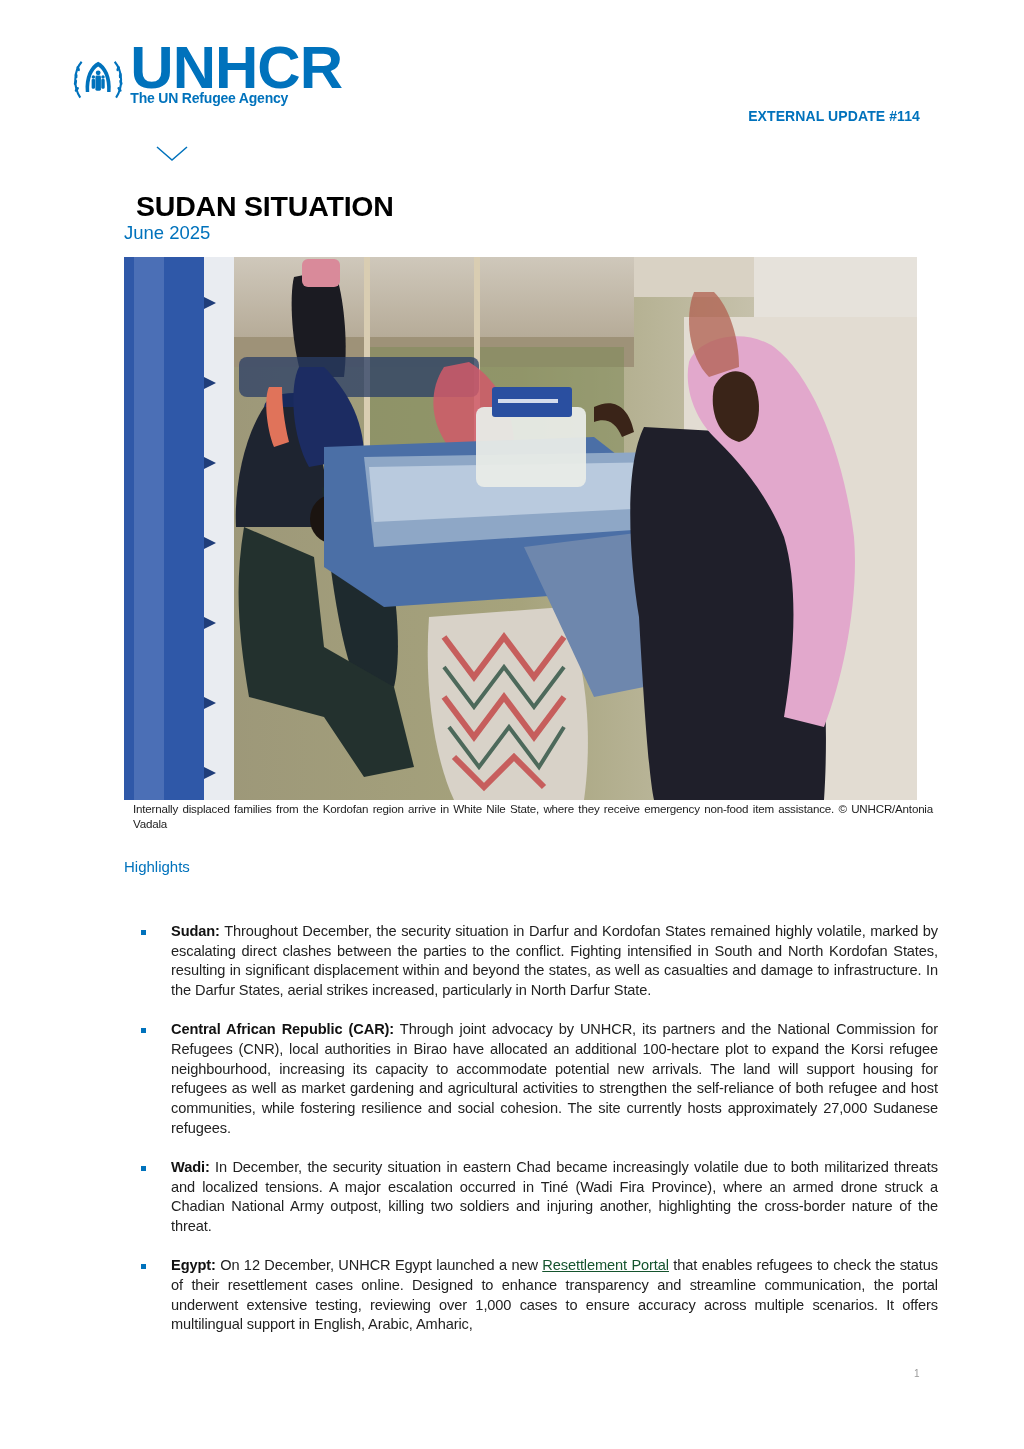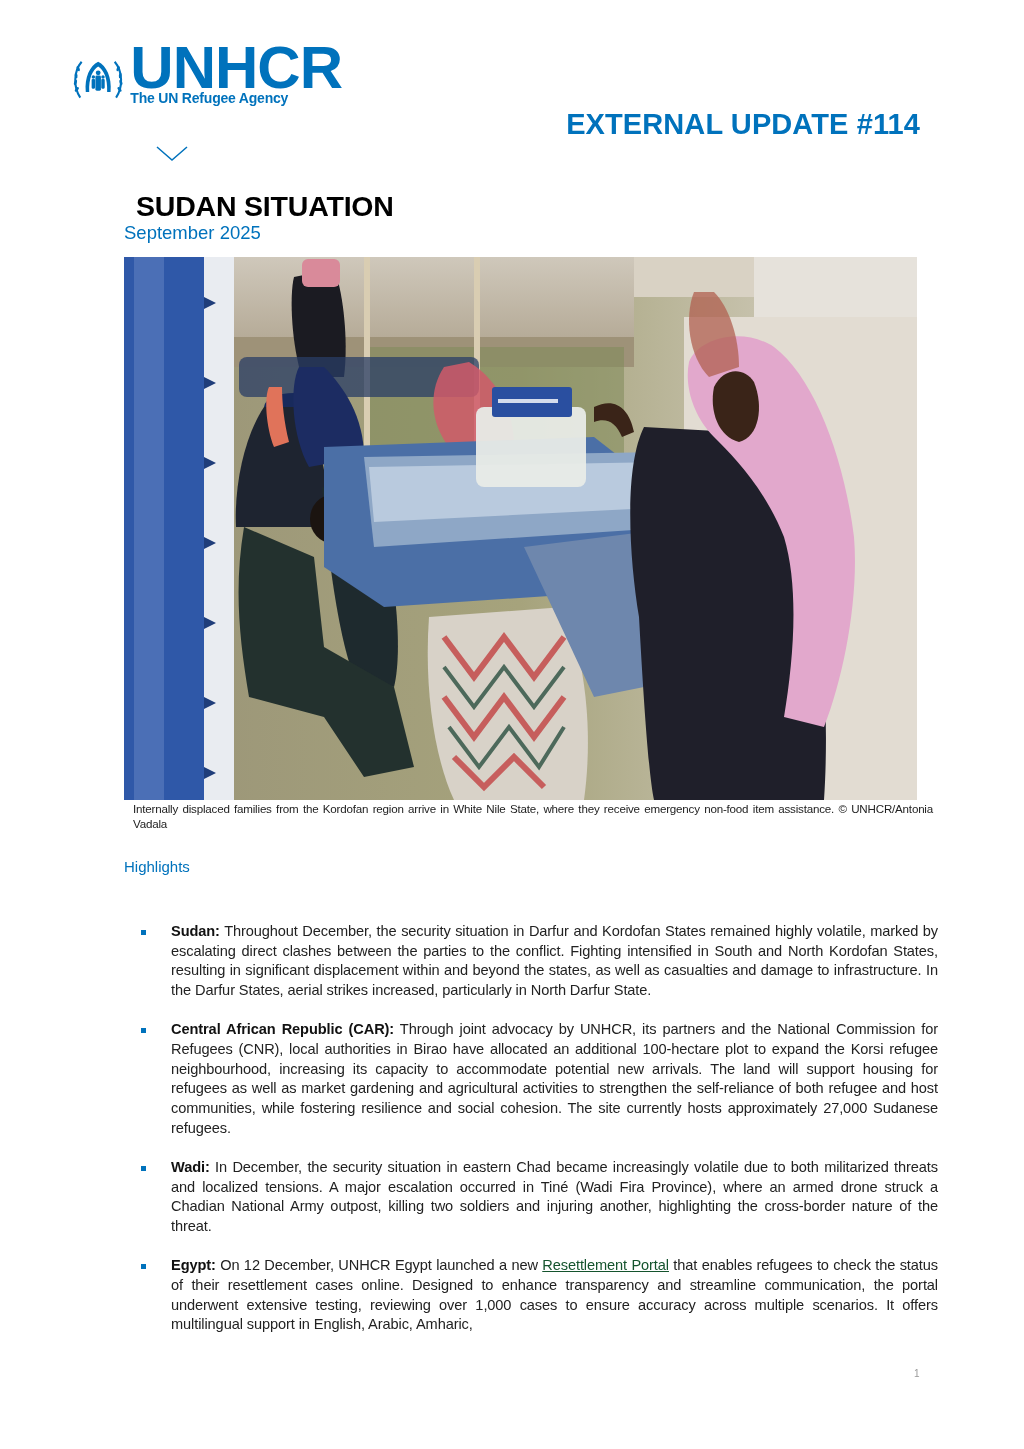--- a/index.html
+++ b/index.html
@@ -6,21 +6,21 @@
     body {
       width: 1024px; height: 1449px; position: relative; overflow: hidden;
       font-family: "Liberation Sans", sans-serif; color: #1a1a1a;
     }
     .logo { position: absolute; left: 72px; top: 46px; width: 270px; height: 68px; display: flex; align-items: flex-start; }
     .logo-emblem { width: 76px; height: 66px; }
     .logo-text { margin-left: 6px; }
     .logo-word { color: #0072bc; font-weight: bold; font-size: 60px; letter-spacing: -1px; line-height: 44px; }
     .logo-sub { color: #0072bc; font-weight: bold; font-size: 14px; line-height: 16px; margin-top: 0px; letter-spacing: -0.2px; }
 
-    .update-label { position: absolute; right: 104px; top: 108px; color: #0072bc; font-weight: bold; font-size: 29px; letter-spacing: 0.1px; }
+    .update-label { position: absolute; right: 104px; top: 108px; color: #0072bc; font-weight: bold; font-size: 14px; letter-spacing: 0.1px; }
 
     .chevron { position: absolute; left: 156px; top: 146px; width: 32px; height: 16px; }
 
     .title { position: absolute; left: 124px; top: 178px; color: #000000; font-weight: bold; font-size: 28.5px; letter-spacing: -0.2px; margin: 12px; }
     .date { position: absolute; left: 124px; top: 222px; color: #0072bc; font-size: 18.5px; }
 
     .photo { position: absolute; left: 124px; top: 257px; width: 793px; height: 543px; overflow: hidden; background: #c9c1b1; }
     .photo svg { display: block; }
 
     .caption { position: absolute; left: 133px; top: 801px; width: 800px; font-size: 11.6px; line-height: 15px; color: #222; letter-spacing: -0.2px; text-align: justify; }
@@ -68,21 +68,21 @@
   </div>
 </div>
 
 <div class="update-label">EXTERNAL UPDATE #114</div>
 
 <svg class="chevron" viewBox="0 0 32 16">
   <polyline points="1,1 16,14 31,1" fill="none" stroke="#0072bc" stroke-width="1.5"></polyline>
 </svg>
 
 <h1 class="title">SUDAN SITUATION</h1>
-<div class="date">September 2025</div>
+<div class="date">June 2025</div>
 
 <div class="photo">
   <svg width="793" height="543" viewBox="0 0 793 543">
     <defs>
       <linearGradient id="wallG" x1="0" y1="0" x2="0" y2="1">
         <stop offset="0" stop-color="#cfc8bb"></stop>
         <stop offset="1" stop-color="#b3a894"></stop>
       </linearGradient>
       <linearGradient id="groundG" x1="0" y1="0" x2="1" y2="0">
         <stop offset="0" stop-color="#9a9478"></stop>

